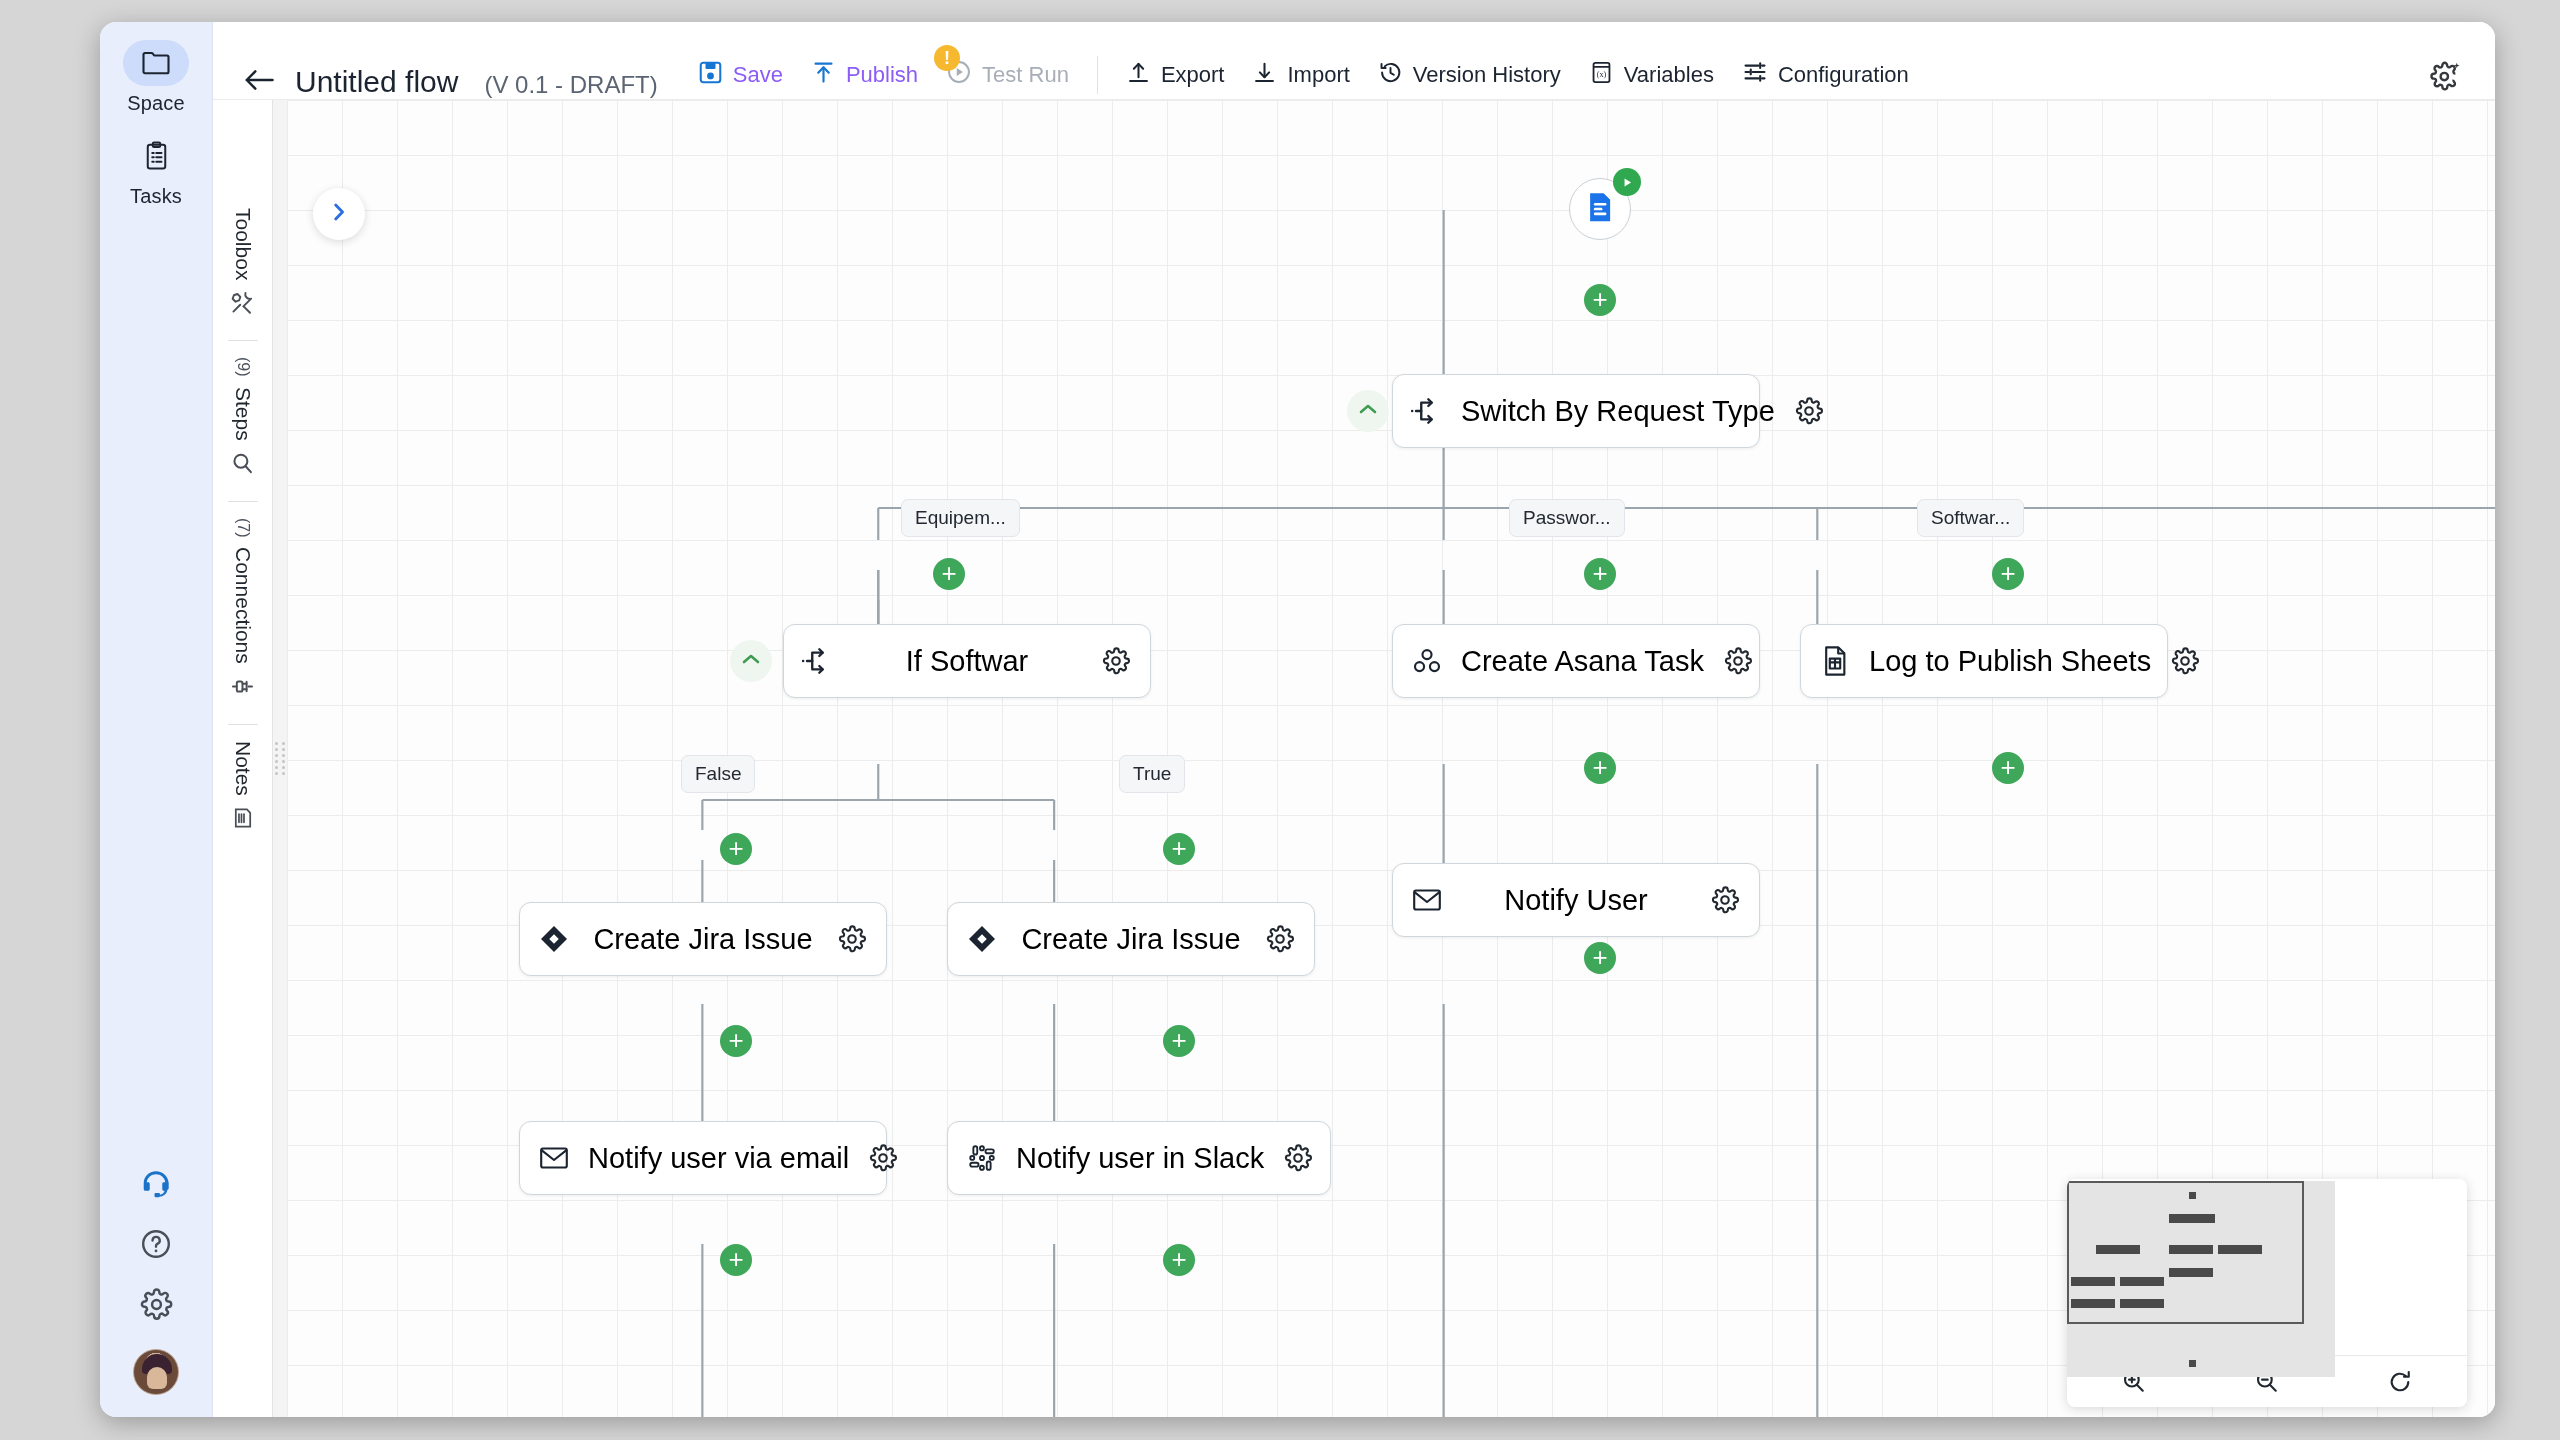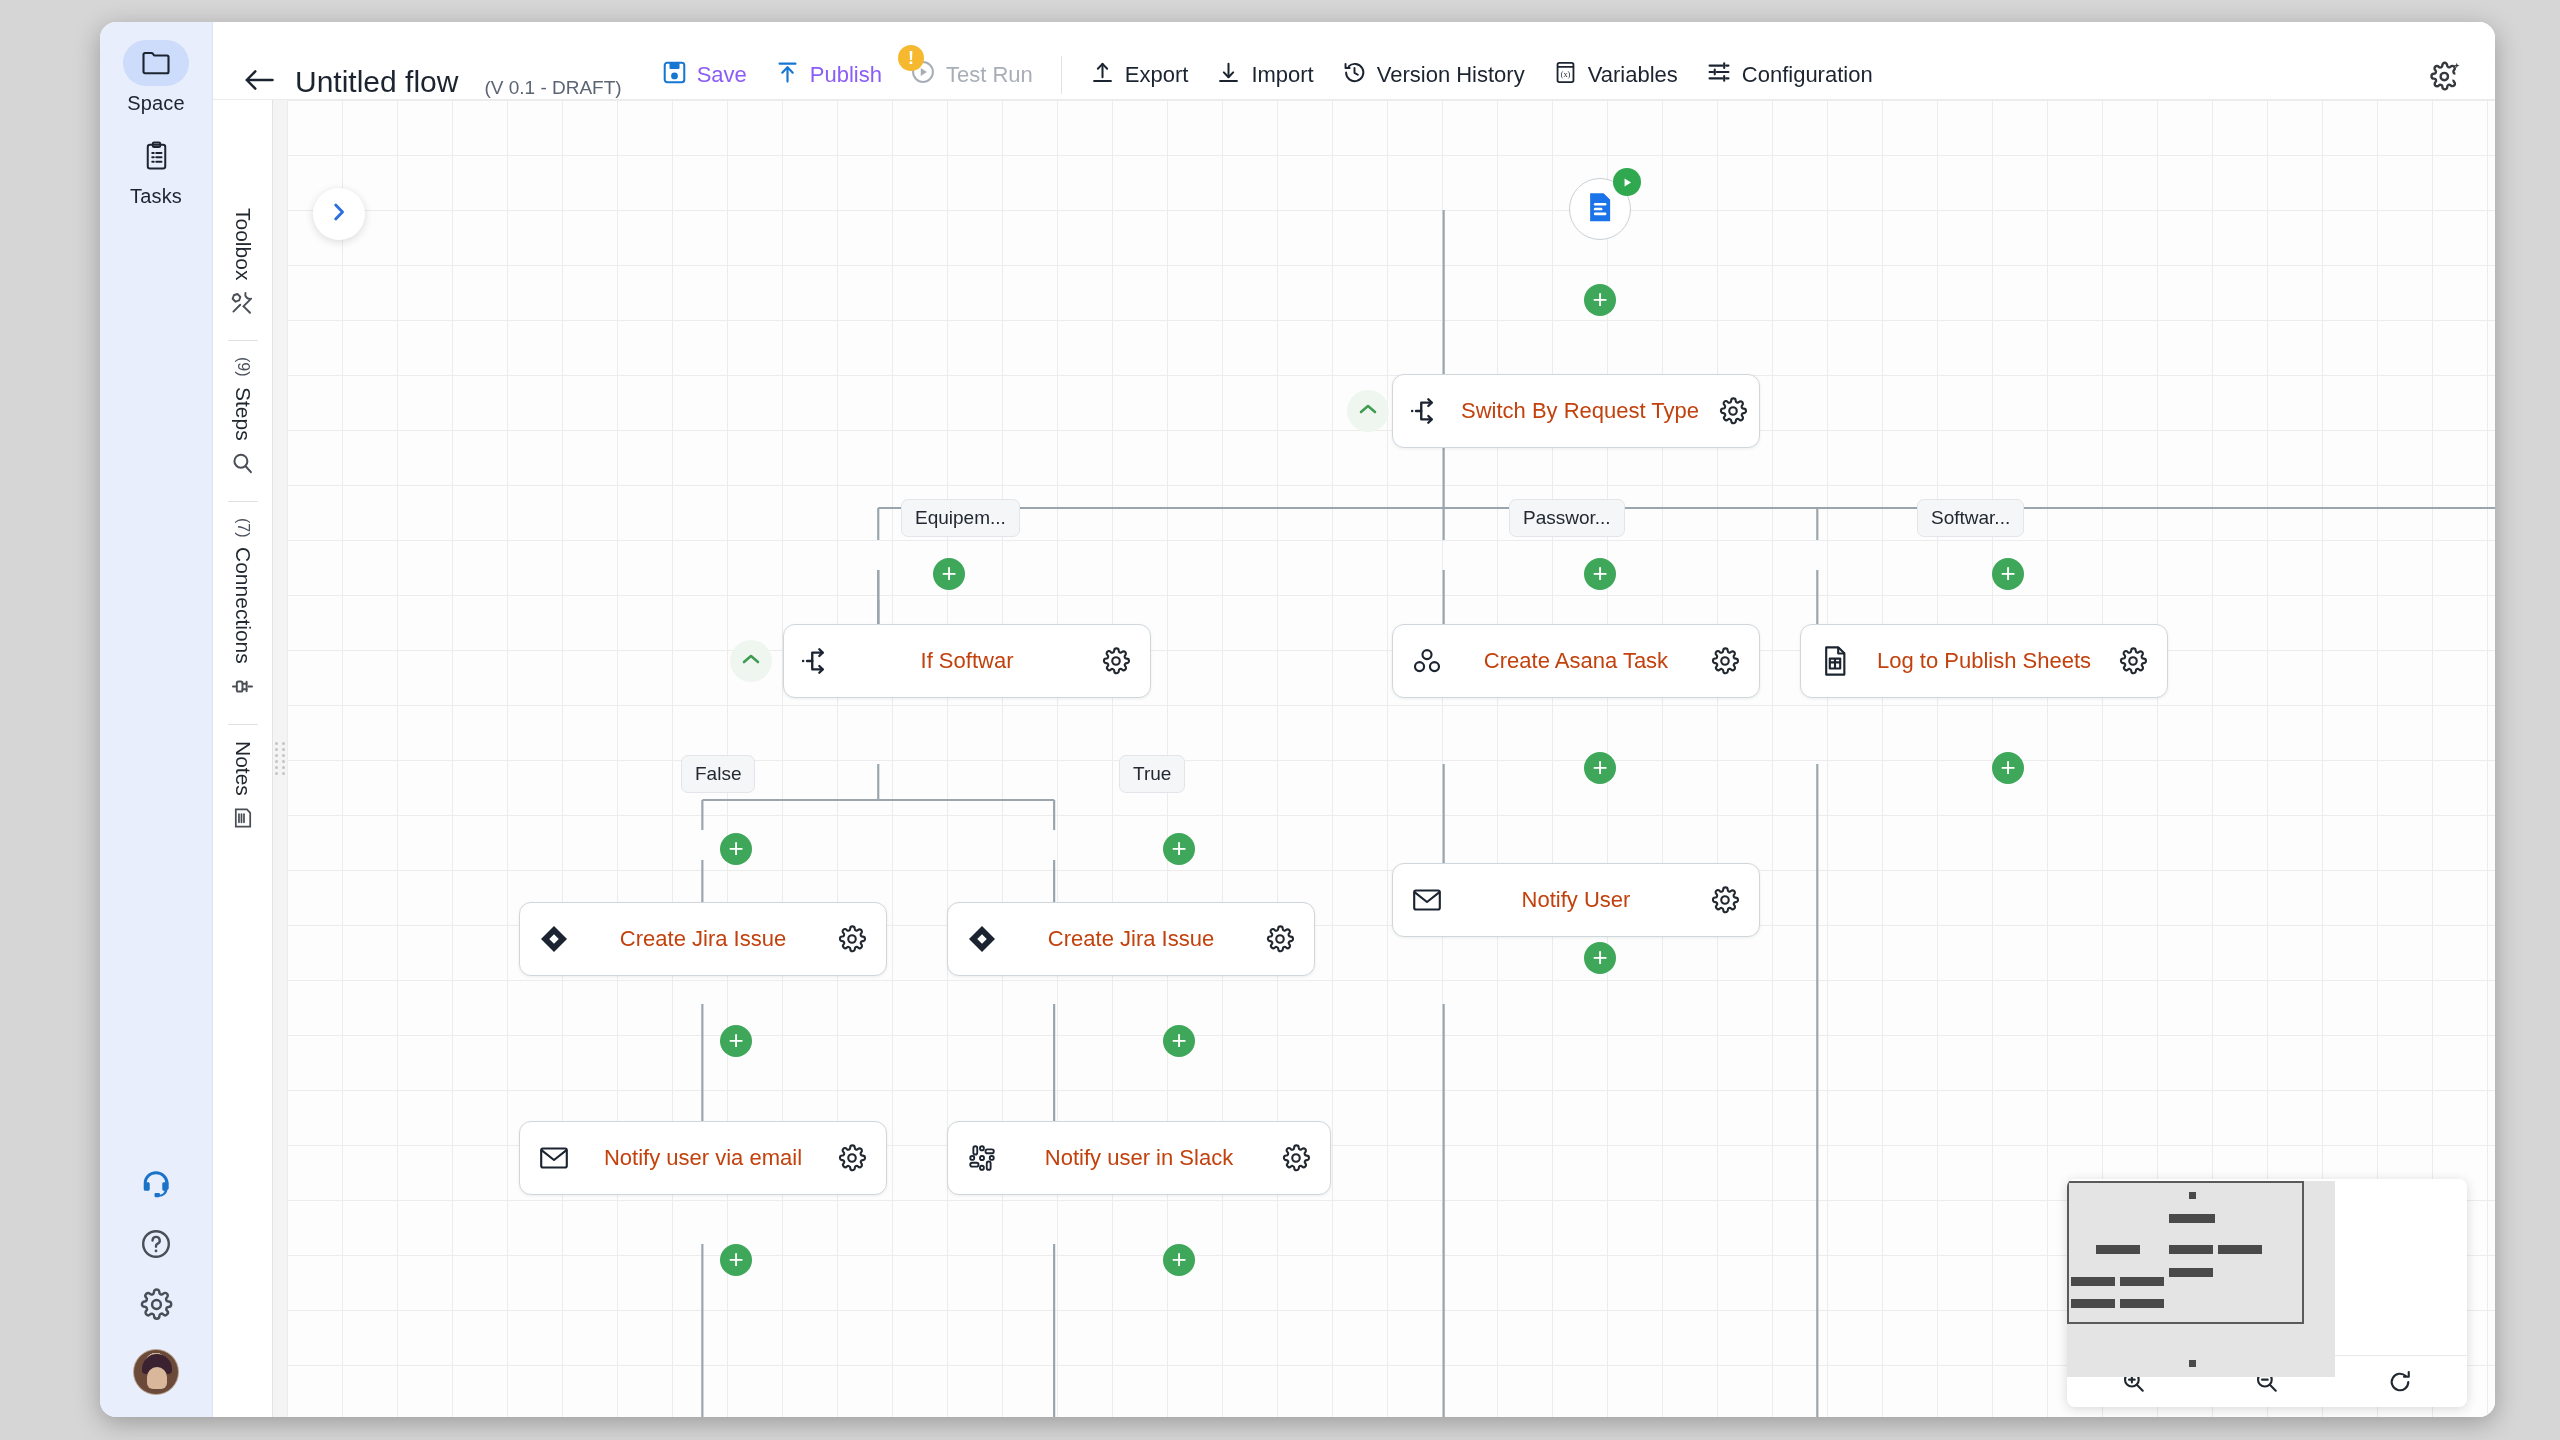--- a/index.html
+++ b/index.html
@@ -78,21 +78,21 @@
     height: 78px; flex: 0 0 78px;
     background: #fff;
     display: flex; align-items: flex-end;
     padding: 0 26px 0 24px;
     border-bottom: 1px solid #ececec;
     position: relative;
     z-index: 5;
   }
   #back-button { cursor: pointer; display:flex; align-items:center; padding: 6px; margin-right: 14px; }
   #flow-title { font-size: 30px; color: #1b2430; cursor: text; white-space: nowrap; }
-  #flow-version { font-size: 19px; color: #5b6472; margin-left: 26px; white-space: nowrap; margin-top: 32px; }
+  #flow-version { font-size: 24px; color: #5b6472; margin-left: 26px; white-space: nowrap; margin-top: 32px; }
 
   .tb-btn {
     display: flex; align-items: center; gap: 10px;
     padding: 8px 14px; border-radius: 8px;
     font-size: 22px; cursor: pointer; white-space: nowrap;
     color: #1b2430;
     position: relative;
   }
   .tb-btn.accent { color: #8b5cf6; }
   .tb-btn.disabled { color: #a8aeb8; cursor: default; }
@@ -172,21 +172,21 @@
     height: 74px;
     background: #fff;
     border: 1px solid #cfd6dc;
     border-radius: 12px;
     display: flex; align-items: center;
     box-shadow: 0 1px 3px rgba(16,24,40,.07);
     cursor: pointer;
     z-index: 3;
   }
   .node-icon { width: 68px; display:flex; align-items:center; justify-content:center; flex:0 0 68px; }
-  .node-label { flex:1; text-align:center; font-size: 22px; color:#c2410c; white-space:nowrap; }
+  .node-label { flex:1; text-align:center; font-size: 29px; color:#000000; white-space:nowrap; }
   .node-gear { width: 68px; flex:0 0 68px; display:flex; align-items:center; justify-content:center; cursor:pointer; }
 
   
   #start-node {
     position:absolute;
     width: 62px; height: 62px; border-radius:50%;
     background:#fff; border:1px solid #c9d0d6;
     display:flex; align-items:center; justify-content:center;
     z-index: 4; cursor:pointer;
   }

